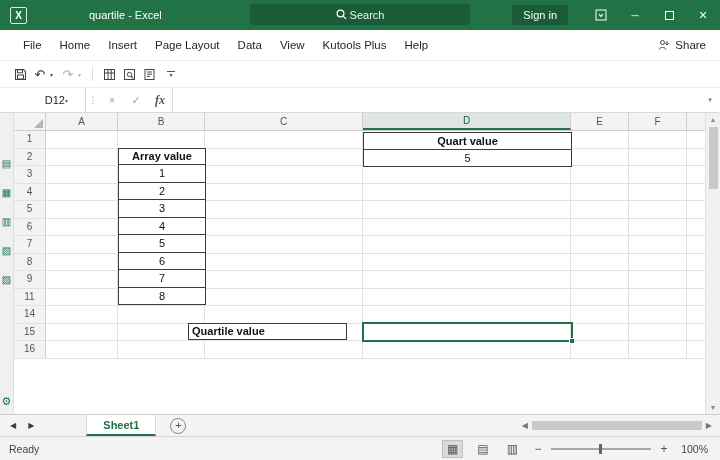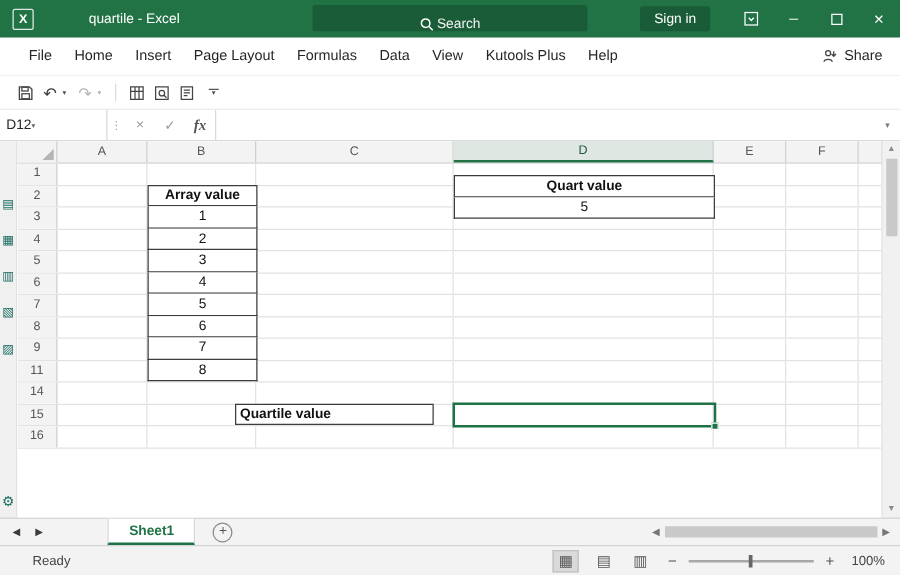--- a/index.html
+++ b/index.html
@@ -3,23 +3,23 @@
 <meta charset="utf-8">
 <style>
   *{margin:0;padding:0;box-sizing:border-box;font-family:"Liberation Sans",sans-serif}
   html,body{width:720px;height:460px;overflow:hidden;background:#fff}
   .app{width:720px;height:460px;display:flex;flex-direction:column;font-size:11px;color:#262626;position:relative}
 
   
   .titlebar{flex:0 0 30px;background:#217346;display:flex;align-items:center;position:relative;color:#fff}
   .app-icon{width:17px;height:17px;border:1px solid rgba(255,255,255,.85);border-radius:2px;margin-left:10px;
     display:flex;align-items:center;justify-content:center;font-size:10px;font-weight:bold}
-  .win-title{margin-left:44px;font-size:11px;white-space:nowrap}
+  .win-title{margin-left:62px;font-size:11px;white-space:nowrap}
   .search-pill{position:absolute;left:50%;top:4px;transform:translateX(-50%);width:220px;height:21px;background:#1a5c38;
-    border-radius:2px;display:flex;align-items:flex-end;justify-content:center;gap:3px;font-size:11px;color:#f2f2f2;cursor:pointer}
+    border-radius:2px;display:flex;align-items:center;justify-content:center;gap:3px;font-size:11px;color:#f2f2f2;cursor:pointer}
   .tb-right{margin-left:auto;display:flex;align-items:center;height:100%}
   .signin{background:#1a5c38;border-radius:2px;height:20px;padding:0 11px;display:flex;align-items:center;font-size:11px;margin-right:16px;cursor:pointer}
   .tb-btn{width:34px;height:100%;display:flex;align-items:center;justify-content:center;font-size:13px;cursor:pointer}
   .max-box{width:9px;height:9px;border:1px solid #fff;display:block}
 
   
   .menubar{flex:0 0 30px;background:#fff;display:flex;align-items:center;padding-left:14px;border-bottom:1px solid #f0f0f0}
   .menu-item{padding:0 9px;font-size:11.5px;line-height:30px;color:#262626;cursor:pointer;white-space:nowrap}
   .share{margin-left:auto;margin-right:14px;display:flex;align-items:center;gap:5px;cursor:pointer;font-size:11.5px}
 
@@ -28,21 +28,21 @@
   .qat .ic{min-width:20px;height:20px;display:flex;align-items:center;justify-content:center;color:#3b3b3b;font-size:13px;cursor:pointer}
   .qat .caret{font-size:6px;color:#555;min-width:8px}
   .qat .disabled{color:#b5b5b5}
   .qat .sep{width:1px;height:14px;background:#dcdcdc;margin:0 6px}
   .qat .custom-caret{display:flex;flex-direction:column;align-items:center;margin-left:8px;cursor:pointer}
   .qat .custom-caret .bar{width:8px;height:1px;background:#555;margin-bottom:1px}
   .qat .custom-caret .cg{font-size:6px;color:#555;line-height:5px}
 
   
   .formula-row{flex:0 0 26px;background:#fff;display:flex;align-items:stretch;border-bottom:1px solid #d9d9d9;border-top:1px solid #ececec}
-  .name-box{width:86px;flex:0 0 86px;display:flex;align-items:center;justify-content:flex-start;padding:0 5px;border-right:1px solid #d9d9d9;font-size:11px;cursor:pointer}
+  .name-box{width:86px;flex:0 0 86px;display:flex;align-items:center;justify-content:flex-end;padding:0 17px;border-right:1px solid #d9d9d9;font-size:11px;cursor:pointer}
   .nb-caret{font-size:6px;color:#666}
   .fx-group{display:flex;align-items:center}
   .fx-btn{width:24px;display:flex;align-items:center;justify-content:center;color:#9a9a9a;font-size:11px;cursor:pointer}
   .fx-more{width:14px;display:flex;align-items:center;justify-content:center;color:#9a9a9a;font-size:9px}
   .fx-italic{font-family:"Liberation Serif",serif;font-style:italic;font-weight:bold;color:#555;font-size:12px}
   .formula-input{flex:1;border-left:1px solid #d9d9d9;padding:0 6px;display:flex;align-items:center;cursor:text}
   .fb-expand{width:20px;display:flex;align-items:center;justify-content:center;color:#777;font-size:7px;cursor:pointer}
 
   
   .work{flex:1;display:flex;min-height:0;background:#fff}
@@ -62,21 +62,21 @@
   .row-h{width:32px;flex:0 0 32px;background:#f3f3f3;border-right:1px solid #cfcfcf;text-align:center;font-size:10px;color:#555;line-height:16px;cursor:pointer}
   .row-h.sel{background:#dfe7e2;border-right:2px solid #217346;color:#19593a}
   .cell{border-right:1px solid #e2e2e2;cursor:cell}
 
   
   .ov{position:absolute;z-index:3}
   .ov-cell{height:17.5px;border:1px solid #3c3c3c;border-top:none;background:#fff;display:flex;align-items:center;justify-content:center;font-size:11px;color:#111;cursor:cell}
   .ov .ov-cell:first-child{border-top:1px solid #3c3c3c}
   .ov-cell.head{font-weight:bold}
   .box-array{left:104px;top:16.5px;width:88px}
-  .box-quart{left:349px;top:9px;width:209px}
+  .box-quart{left:349px;top:1px;width:209px}
   .box-label{left:174px;top:191.5px;width:159px}
   .ov-cell.label{justify-content:flex-start;padding-left:3px;font-weight:bold}
   .selection{position:absolute;left:348px;top:190.5px;width:211px;height:20.5px;border:2px solid #1e7145;z-index:4;cursor:cell}
   .fill-handle{position:absolute;right:-4px;bottom:-4px;width:6px;height:6px;background:#1e7145;border:1px solid #fff;cursor:crosshair}
 
   .vscroll{width:15px;flex:0 0 15px;background:#f1f1f1;border-left:1px solid #e0e0e0;display:flex;flex-direction:column;align-items:center;padding:3px 0;color:#8a8a8a;font-size:7px}
   .vthumb{width:9px;height:62px;background:#c9c9c9;margin-top:4px;cursor:grab}
   .vscroll .down{margin-top:auto}
 
   
@@ -85,21 +85,21 @@
   .tab-nav span{cursor:pointer}
   .sheet-tab{margin-left:42px;background:#fff;border-right:1px solid #d9d9d9;border-left:1px solid #d9d9d9;border-bottom:2px solid #217346;
     color:#217346;font-weight:bold;font-size:11px;display:flex;align-items:center;padding:0 16px;cursor:pointer}
   .add-sheet{width:16px;height:16px;border:1px solid #8a8a8a;border-radius:50%;color:#555;display:flex;align-items:center;justify-content:center;
     font-size:11px;line-height:11px;align-self:center;margin-left:14px;cursor:pointer}
   .hscroll{margin-left:auto;display:flex;align-items:center;gap:4px;padding-right:8px;color:#777;font-size:8px}
   .hthumb{width:170px;height:9px;background:#c9c9c9;cursor:grab}
 
   
   .statusbar{flex:0 0 24px;background:#f3f3f3;border-top:1px solid #d4d4d4;display:flex;align-items:center;font-size:10.5px;color:#444}
-  .status-mode{margin-left:26px;cursor:default}
+  .status-mode{margin-left:9px;cursor:default}
   .status-right{margin-left:auto;display:flex;align-items:center;gap:10px;margin-right:12px}
   .view-ic{font-size:12px;color:#555;padding:1px 4px;cursor:pointer}
   .view-ic.active{background:#dadada;border:1px solid #bfbfbf}
   .zoom{display:flex;align-items:center;gap:7px}
   .zoom .zbtn{font-size:12px;color:#555;cursor:pointer;width:12px;text-align:center}
   .ztrack{width:100px;height:2px;background:#a8a8a8;position:relative;cursor:pointer}
   .zhandle{position:absolute;left:48px;top:-4px;width:3px;height:10px;background:#666}
   .zoom-label{min-width:28px;text-align:right;cursor:pointer}
 </style>
 </head>
@@ -139,21 +139,20 @@
           <span style="font-size:14px">×</span>
         </div>
     </div>
   </div>
 
   <div class="menubar">
     <span class="menu-item">File</span>
     <span class="menu-item">Home</span>
     <span class="menu-item">Insert</span>
     <span class="menu-item">Page Layout</span>
-    <span class="menu-item">Formulas</span>
     <span class="menu-item">Data</span>
     <span class="menu-item">View</span>
     <span class="menu-item">Kutools Plus</span>
     <span class="menu-item">Help</span>
     <div class="share">
       <svg width="12" height="12" viewBox="0 0 12 12">
           <circle cx="4.5" cy="3.5" r="2" fill="none" stroke="#444" stroke-width="1"></circle>
           <path d="M1.2 10.5 C1.5 7.8 7.5 7.8 7.8 10.5" fill="none" stroke="#444" stroke-width="1"></path>
           <path d="M9 2 v4 M7.2 4.2 L9 6 L10.8 4.2" fill="none" stroke="#444" stroke-width="1"></path>
         </svg>

